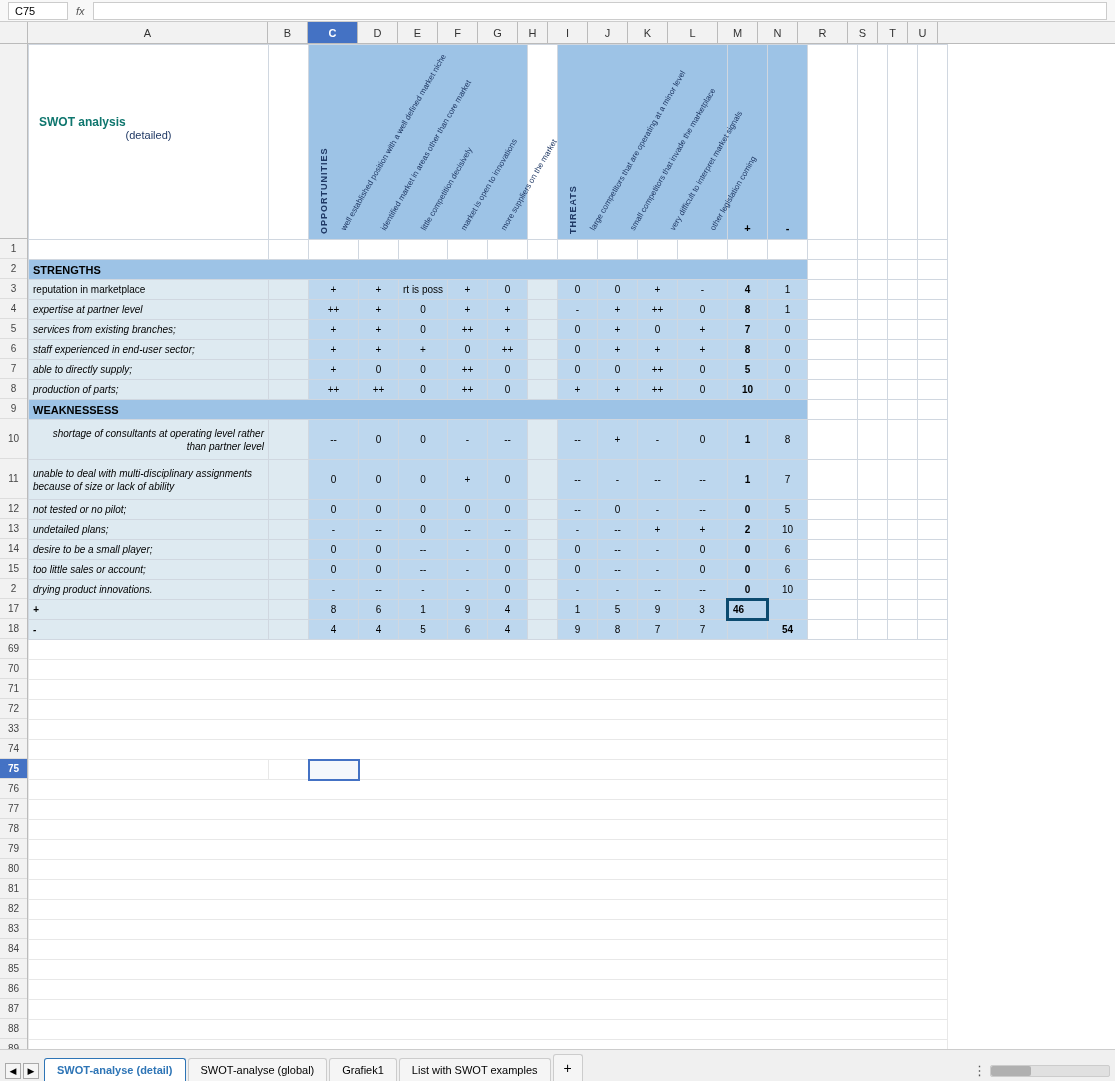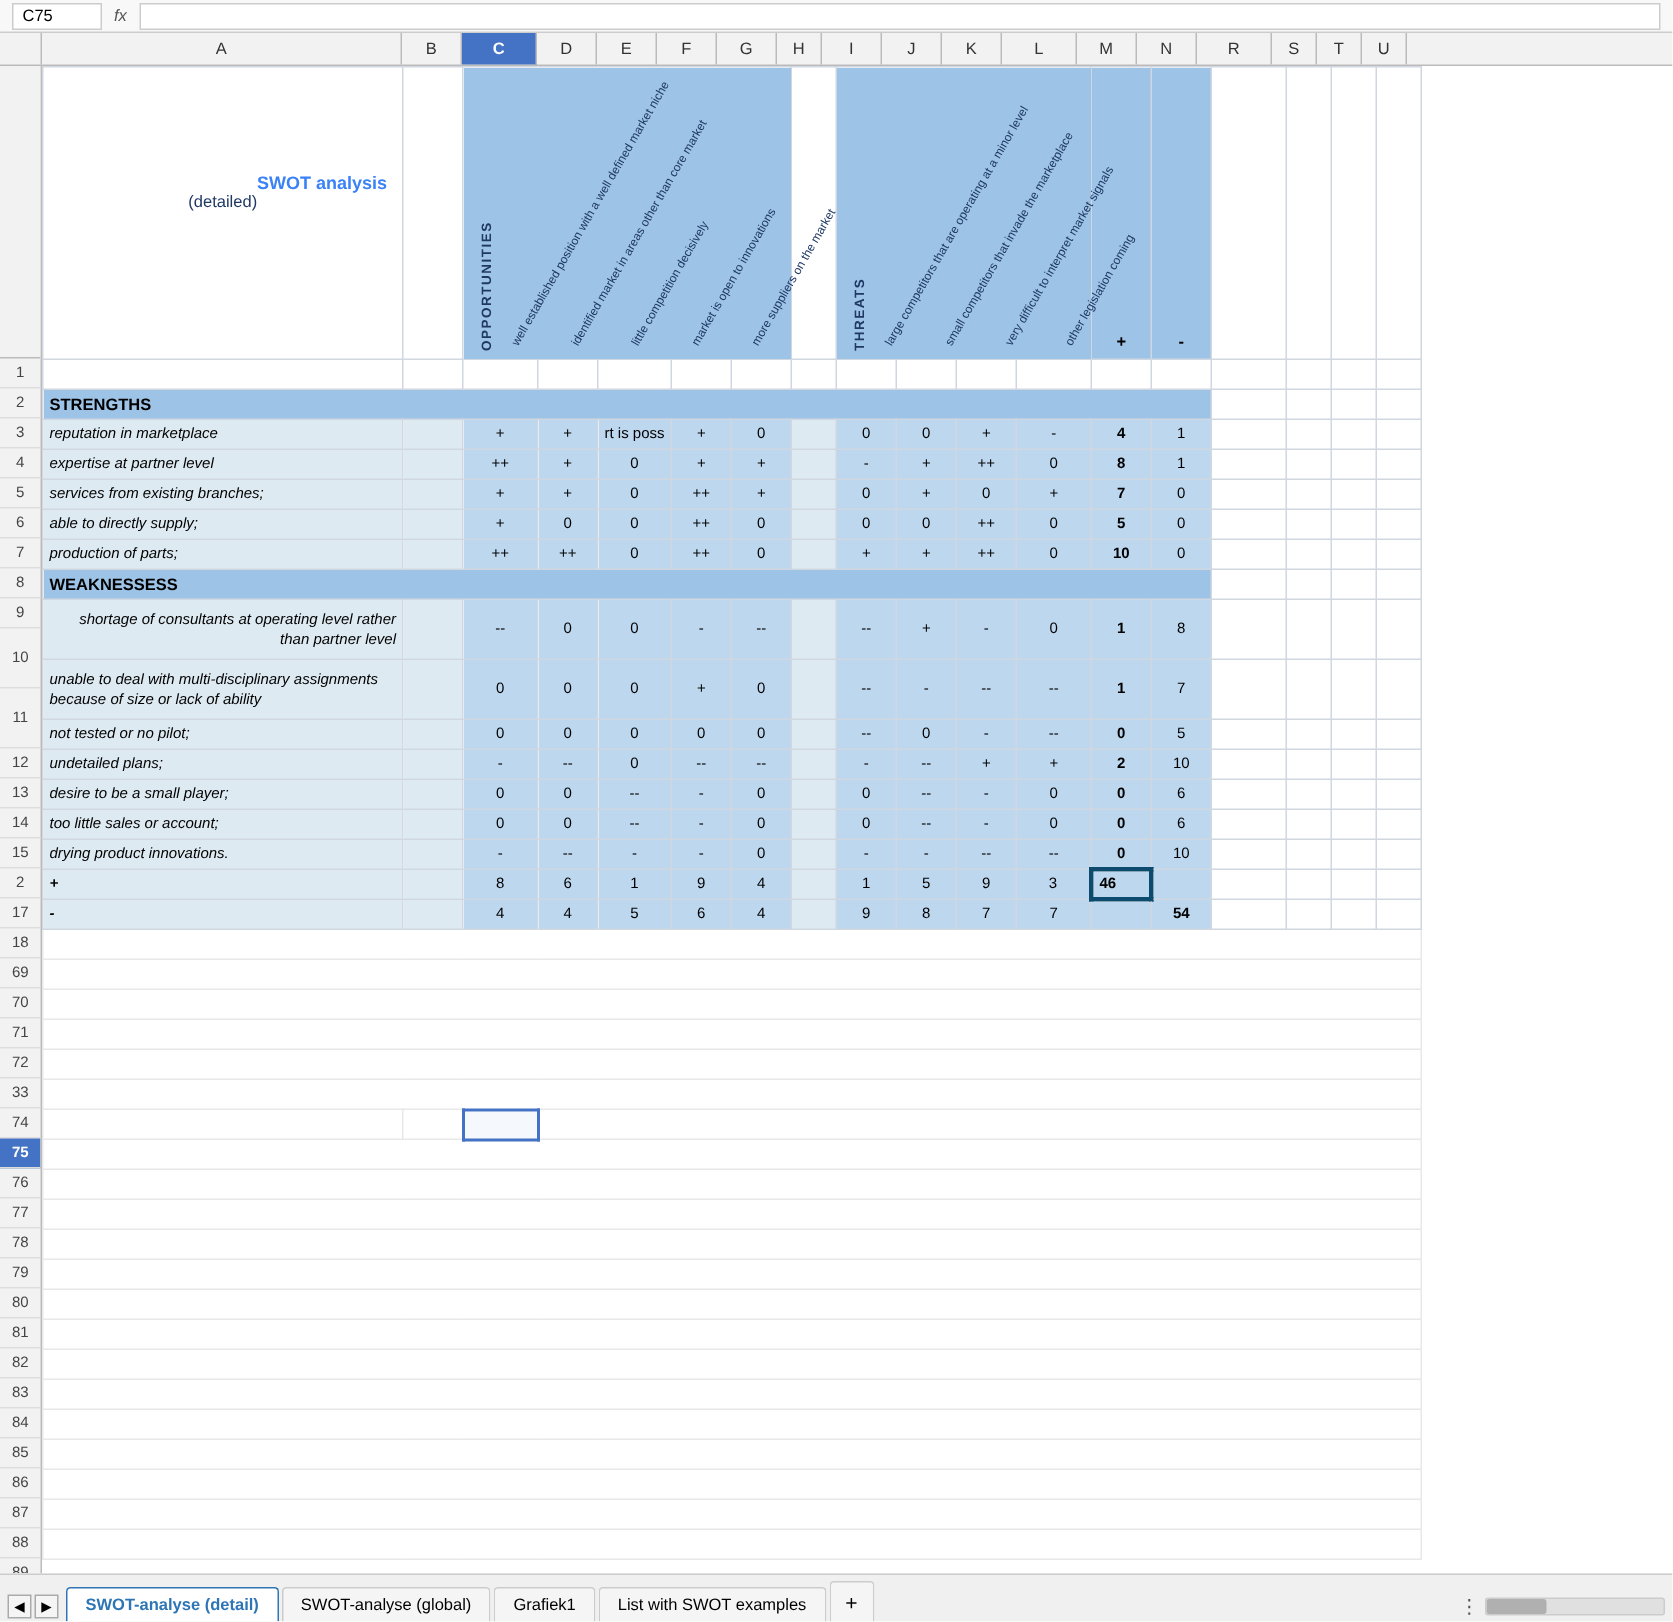--- a/index.html
+++ b/index.html
@@ -117,21 +117,21 @@
           <col style="width:50px">
           <col style="width:30px">
           <col style="width:30px">
           <col style="width:30px">
         </colgroup>
 
         <tbody>
             <tr>
 
           <td rowspan="1" style="height:195px; vertical-align:top; padding:10px; border:1px solid #d0d7e0; position:relative;">
-            <div style="font-weight:bold; font-size:12px; color:#3b82f6; margin-top:60px; text-align:right;">SWOT analysis</div>
+            <div style="font-weight:bold; font-size:12px; color:#0f766e; margin-top:60px; text-align:left;">SWOT analysis</div>
             <div style="font-size:11px; color:#1f3864; text-align:center;">(detailed)</div>
 
           </td>
 
           <td style="height:195px; border:1px solid #d0d7e0; background:#fff;"></td>
 
           <td colspan="5" style="height:195px; border:1px solid #d0d7e0; background:#9dc3e6; position:relative; overflow:visible;">
             <div style="position:absolute; bottom:5px; left:10px; font-size:9px; font-weight:bold; color:#1f3864; writing-mode:vertical-rl; text-orientation:mixed; transform:rotate(180deg); height:120px; letter-spacing:1px;">OPPORTUNITIES</div>
 
             <div style="position:absolute; top:0; left:30px; display:flex; height:195px;">
@@ -206,21 +206,21 @@
 
         <tr>
           <td colspan="14" style="height:20px; background:#9dc3e6; font-weight:bold; font-size:11px; padding-left:4px; border:1px solid #d0d7e0;">STRENGTHS</td>
           <td></td>
               <td></td>
               <td></td>
               <td></td>
         </tr>
 
         <tr>
-          <td style="height:20px; background:#deeaf1; font-style:italic; font-size:10px; border:1px solid #d0d7e0;">reputation in marketplace</td>
+          <td style="height:20px; background:#deeaf1; font-size:10px; border:1px solid #d0d7e0;">reputation in marketplace</td>
           <td style="background:#deeaf1; border:1px solid #d0d7e0;"></td>
           <td style="background:#bdd7ee; text-align:center; border:1px solid #d0d7e0; font-size:10px;">+</td>
           <td style="background:#bdd7ee; text-align:center; border:1px solid #d0d7e0; font-size:10px;">+</td>
           <td style="background:#bdd7ee; text-align:right; border:1px solid #d0d7e0; font-size:10px;">rt is poss</td>
           <td style="background:#bdd7ee; text-align:center; border:1px solid #d0d7e0; font-size:10px;">+</td>
           <td style="background:#bdd7ee; text-align:center; border:1px solid #d0d7e0; font-size:10px;">0</td>
           <td style="background:#deeaf1; border:1px solid #d0d7e0;"></td>
           <td style="background:#bdd7ee; text-align:center; border:1px solid #d0d7e0; font-size:10px;">0</td>
           <td style="background:#bdd7ee; text-align:center; border:1px solid #d0d7e0; font-size:10px;">0</td>
           <td style="background:#bdd7ee; text-align:center; border:1px solid #d0d7e0; font-size:10px;">+</td>
@@ -268,20 +268,40 @@
           <td style="background:#bdd7ee; text-align:center; border:1px solid #d0d7e0; font-size:10px;">0</td>
           <td style="background:#bdd7ee; text-align:center; border:1px solid #d0d7e0; font-size:10px;">+</td>
           <td style="background:#bdd7ee; text-align:center; border:1px solid #d0d7e0; font-size:10px; font-weight:bold;">7</td>
           <td style="background:#bdd7ee; text-align:center; border:1px solid #d0d7e0; font-size:10px;">0</td>
           <td></td>
               <td></td>
               <td></td>
               <td></td>
         </tr>
 
+        <tr>
+          <td style="height:20px; background:#deeaf1; font-style:italic; font-size:10px; border:1px solid #d0d7e0;">staff experienced in end-user sector;</td>
+          <td style="background:#deeaf1; border:1px solid #d0d7e0;"></td>
+          <td style="background:#bdd7ee; text-align:center; border:1px solid #d0d7e0; font-size:10px;">+</td>
+          <td style="background:#bdd7ee; text-align:center; border:1px solid #d0d7e0; font-size:10px;">+</td>
+          <td style="background:#bdd7ee; text-align:center; border:1px solid #d0d7e0; font-size:10px;">+</td>
+          <td style="background:#bdd7ee; text-align:center; border:1px solid #d0d7e0; font-size:10px;">0</td>
+          <td style="background:#bdd7ee; text-align:center; border:1px solid #d0d7e0; font-size:10px;">++</td>
+          <td style="background:#deeaf1; border:1px solid #d0d7e0;"></td>
+          <td style="background:#bdd7ee; text-align:center; border:1px solid #d0d7e0; font-size:10px;">0</td>
+          <td style="background:#bdd7ee; text-align:center; border:1px solid #d0d7e0; font-size:10px;">+</td>
+          <td style="background:#bdd7ee; text-align:center; border:1px solid #d0d7e0; font-size:10px;">+</td>
+          <td style="background:#bdd7ee; text-align:center; border:1px solid #d0d7e0; font-size:10px;">+</td>
+          <td style="background:#bdd7ee; text-align:center; border:1px solid #d0d7e0; font-size:10px; font-weight:bold;">8</td>
+          <td style="background:#bdd7ee; text-align:center; border:1px solid #d0d7e0; font-size:10px;">0</td>
+          <td></td>
+              <td></td>
+              <td></td>
+              <td></td>
+        </tr>
 
         <tr>
           <td style="height:20px; background:#deeaf1; font-style:italic; font-size:10px; border:1px solid #d0d7e0;">able to directly supply;</td>
           <td style="background:#deeaf1; border:1px solid #d0d7e0;"></td>
           <td style="background:#bdd7ee; text-align:center; border:1px solid #d0d7e0; font-size:10px;">+</td>
           <td style="background:#bdd7ee; text-align:center; border:1px solid #d0d7e0; font-size:10px;">0</td>
           <td style="background:#bdd7ee; text-align:center; border:1px solid #d0d7e0; font-size:10px;">0</td>
           <td style="background:#bdd7ee; text-align:center; border:1px solid #d0d7e0; font-size:10px;">++</td>
           <td style="background:#bdd7ee; text-align:center; border:1px solid #d0d7e0; font-size:10px;">0</td>
           <td style="background:#deeaf1; border:1px solid #d0d7e0;"></td>

